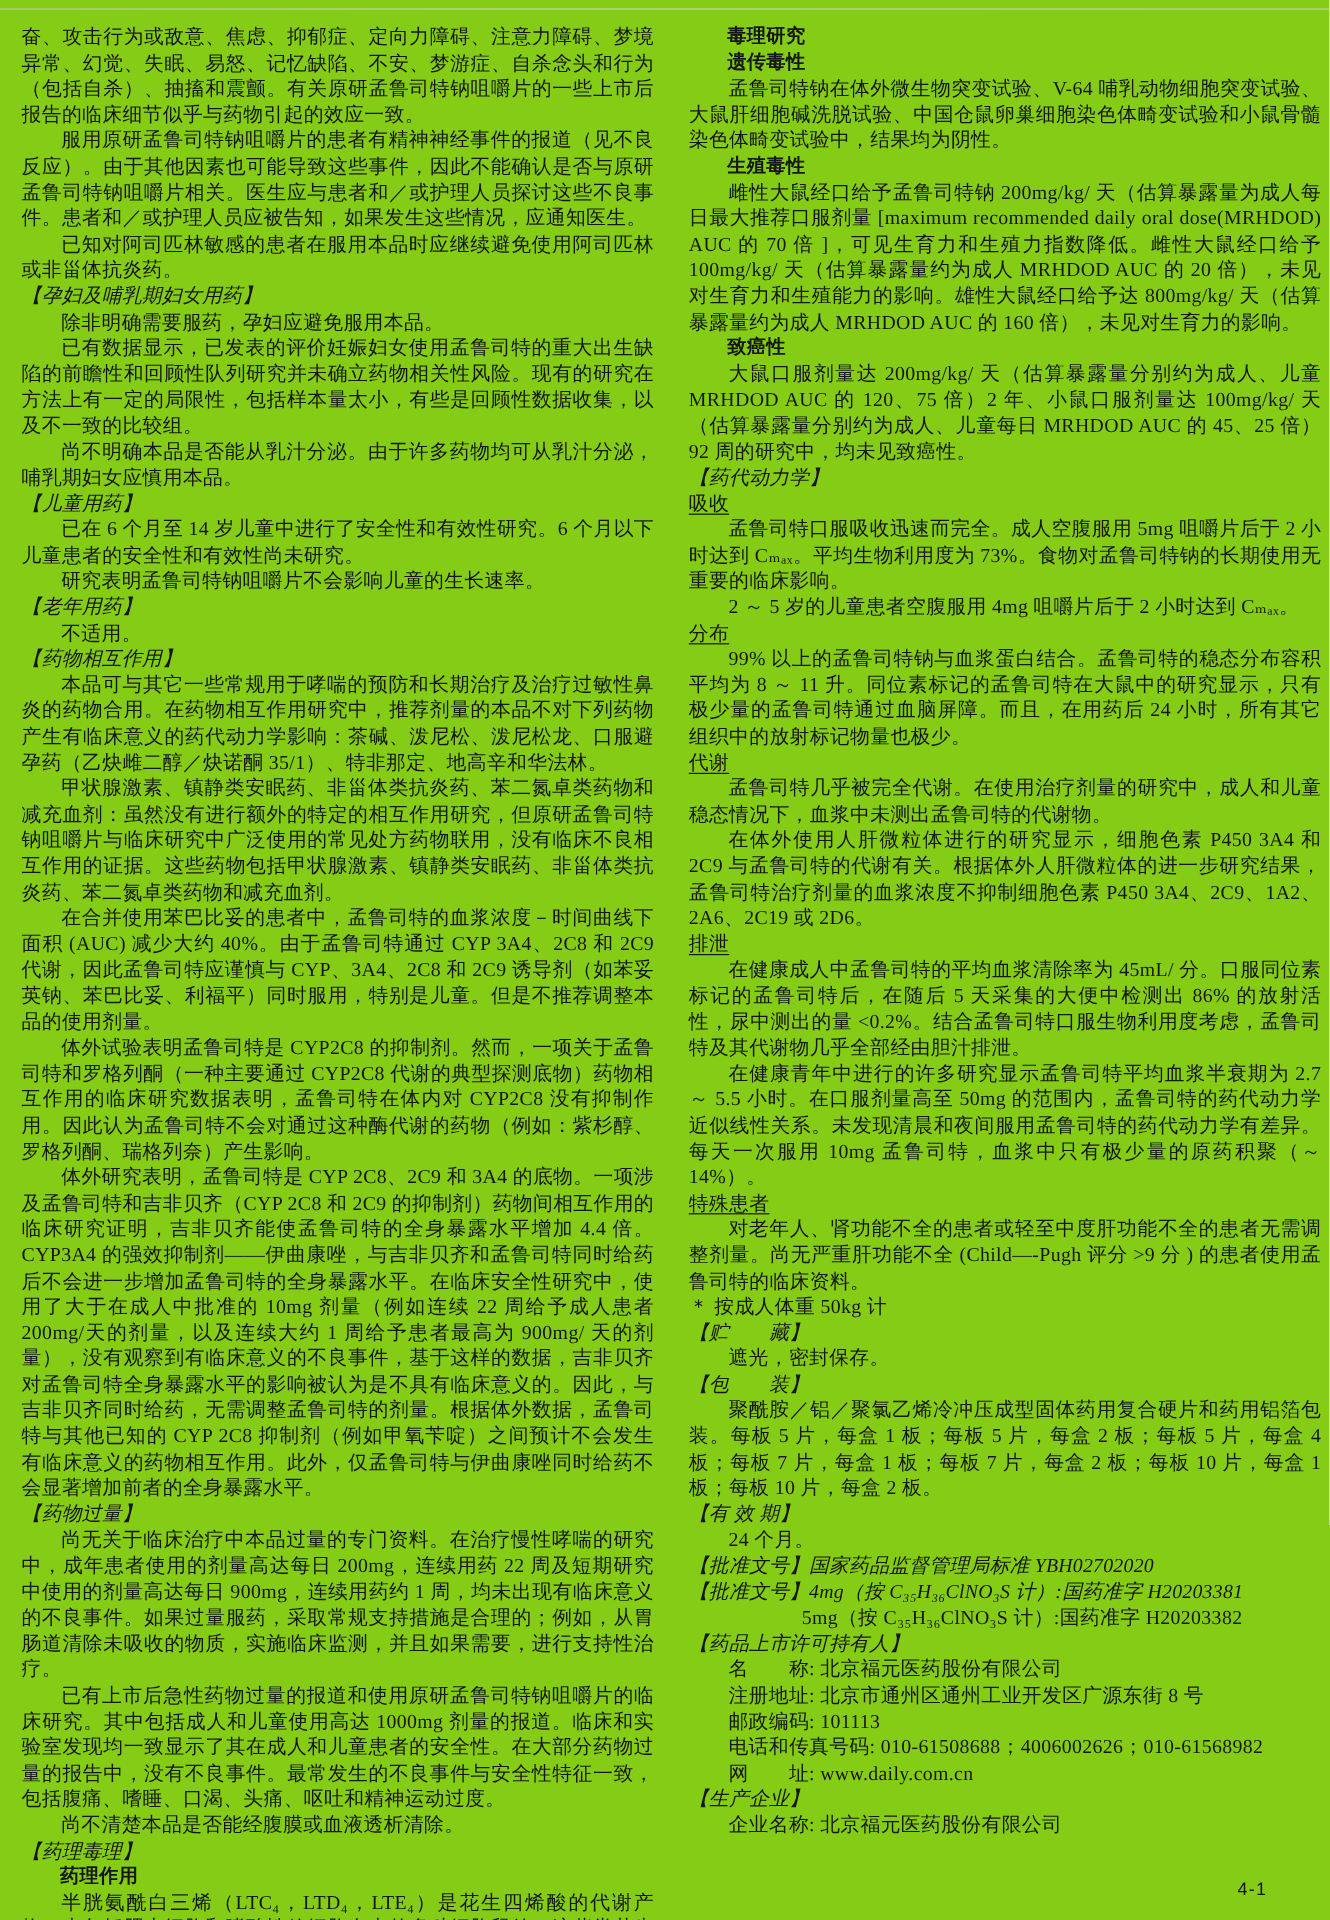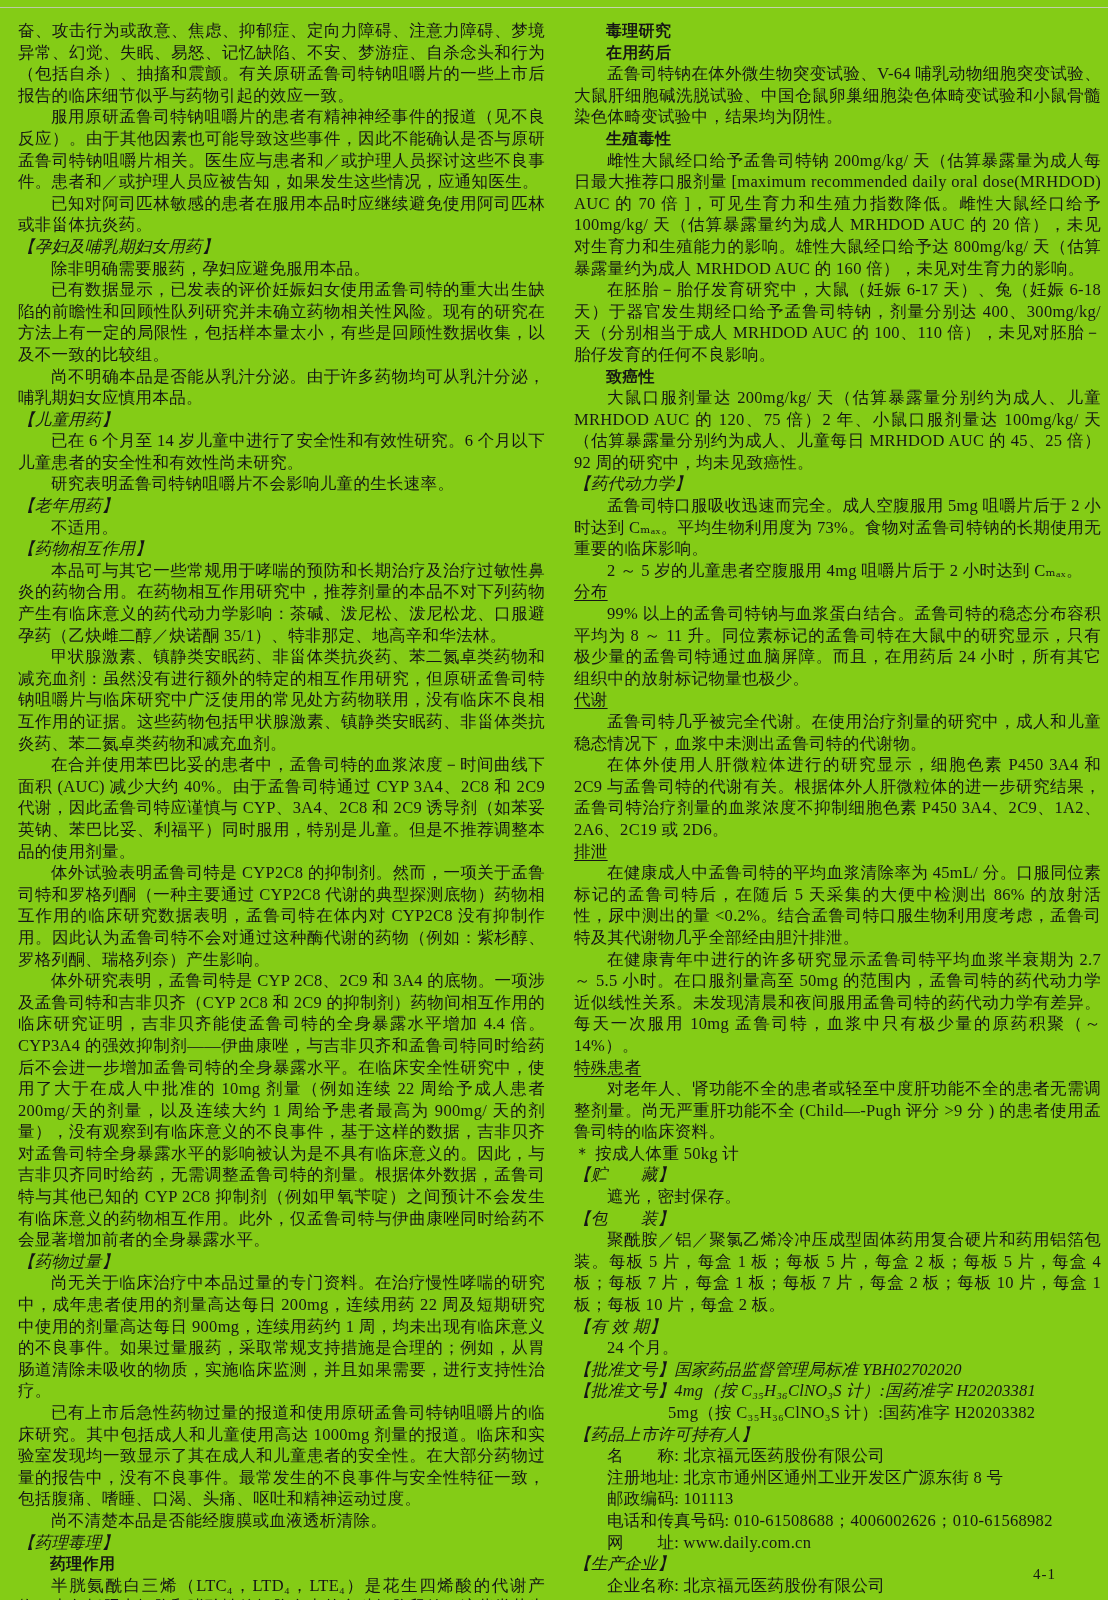--- a/index.html
+++ b/index.html
@@ -36,21 +36,21 @@
     font-family:"Liberation Sans","DejaVu Sans",sans-serif;
     font-size:16px;
   }
   .blk.underhead{text-indent:0;text-decoration:underline;text-underline-offset:3px;}
   .blk.kv{padding-left:2em;text-indent:0;}
   .blk.cont2{padding-left:5.7em;text-indent:0;}
   .blk.note{text-indent:0;}
   .page-number{
     position:absolute;right:52px;top:1566px;
     font-size:15px;letter-spacing:1px;
-    font-family:Liberation Serif, serif;
+    font-family:Liberation Sans, sans-serif;
   }
 </style>
 </head>
 <body>
 
 <div class="page">
   <div class="scan-line"></div>
   <div class="cols">
     <div class="col">
         <p class="blk cont">奋、攻击行为或敌意、焦虑、抑郁症、定向力障碍、注意力障碍、梦境异常、幻觉、失眠、易怒、记忆缺陷、不安、梦游症、自杀念头和行为（包括自杀）、抽搐和震颤。有关原研孟鲁司特钠咀嚼片的一些上市后报告的临床细节似乎与药物引起的效应一致。</p>
@@ -74,28 +74,28 @@
         <p class="blk section">【药物过量】</p>
         <p class="blk para">尚无关于临床治疗中本品过量的专门资料。在治疗慢性哮喘的研究中，成年患者使用的剂量高达每日 200mg，连续用药 22 周及短期研究中使用的剂量高达每日 900mg，连续用药约 1 周，均未出现有临床意义的不良事件。如果过量服药，采取常规支持措施是合理的；例如，从胃肠道清除未吸收的物质，实施临床监测，并且如果需要，进行支持性治疗。</p>
         <p class="blk para">已有上市后急性药物过量的报道和使用原研孟鲁司特钠咀嚼片的临床研究。其中包括成人和儿童使用高达 1000mg 剂量的报道。临床和实验室发现均一致显示了其在成人和儿童患者的安全性。在大部分药物过量的报告中，没有不良事件。最常发生的不良事件与安全性特征一致，包括腹痛、嗜睡、口渴、头痛、呕吐和精神运动过度。</p>
         <p class="blk para">尚不清楚本品是否能经腹膜或血液透析清除。</p>
         <p class="blk section">【药理毒理】</p>
         <p class="blk subhead">药理作用</p>
         <p class="blk para">半胱氨酰白三烯（LTC₄，LTD₄，LTE₄）是花生四烯酸的代谢产物，由包括肥大细胞和嗜酸性粒细胞在内的多种细胞释放。这些类花生酸类物质与半胱氨酰白三烯（CysLT）受体结合。I 型半胱氨酰白三烯（CysLT₁）受体分布于人体的气道（包括气道平滑肌细胞和气道巨噬细胞）和其他的促炎症细胞（包括嗜酸性粒细胞和某些骨髓干细胞）。孟鲁司特对 CysLT₁ 受体有高度的亲和性和选择性（与其它有药理学重要意义的气道受体如类前列腺素、胆碱能和 β－肾上腺能受体相比）。孟鲁司特抑制 LTD₄ 与 CysLT₁ 受体结合所产生的生理效应而无任何受体激动活性。</p>
       </div>
     <div class="col">
         <p class="blk subhead">毒理研究</p>
-        <p class="blk subhead">在用药后</p>
+        <p class="blk subhead">遗传毒性</p>
         <p class="blk para">孟鲁司特钠在体外微生物突变试验、V-64 哺乳动物细胞突变试验、大鼠肝细胞碱洗脱试验、中国仓鼠卵巢细胞染色体畸变试验和小鼠骨髓染色体畸变试验中，结果均为阴性。</p>
         <p class="blk subhead">生殖毒性</p>
         <p class="blk para">雌性大鼠经口给予孟鲁司特钠 200mg/kg/ 天（估算暴露量为成人每日最大推荐口服剂量 [maximum recommended daily oral dose(MRHDOD) AUC 的 70 倍 ]，可见生育力和生殖力指数降低。雌性大鼠经口给予 100mg/kg/ 天（估算暴露量约为成人 MRHDOD AUC 的 20 倍），未见对生育力和生殖能力的影响。雄性大鼠经口给予达 800mg/kg/ 天（估算暴露量约为成人 MRHDOD AUC 的 160 倍），未见对生育力的影响。</p>
-        <p class="blk para">在胚胎－胎仔发育研究中，大鼠（妊娠 6-17 天）、兔（妊娠 6-18 天）于器官发生期经口给予孟鲁司特钠，剂量分别达 400、300mg/kg/ 天（分别相当于成人 MRHDOD AUC 的 100、110 倍），未见对胚胎－胎仔发育的任何不良影响。</p>
         <p class="blk subhead">致癌性</p>
         <p class="blk para">大鼠口服剂量达 200mg/kg/ 天（估算暴露量分别约为成人、儿童 MRHDOD AUC 的 120、75 倍）2 年、小鼠口服剂量达 100mg/kg/ 天（估算暴露量分别约为成人、儿童每日 MRHDOD AUC 的 45、25 倍）92 周的研究中，均未见致癌性。</p>
         <p class="blk section">【药代动力学】</p>
+        <p class="blk underhead">吸收</p>
         <p class="blk para">孟鲁司特口服吸收迅速而完全。成人空腹服用 5mg 咀嚼片后于 2 小时达到 Cₘₐₓ。平均生物利用度为 73%。食物对孟鲁司特钠的长期使用无重要的临床影响。</p>
         <p class="blk para">2 ～ 5 岁的儿童患者空腹服用 4mg 咀嚼片后于 2 小时达到 Cₘₐₓ。</p>
         <p class="blk underhead">分布</p>
         <p class="blk para">99% 以上的孟鲁司特钠与血浆蛋白结合。孟鲁司特的稳态分布容积平均为 8 ～ 11 升。同位素标记的孟鲁司特在大鼠中的研究显示，只有极少量的孟鲁司特通过血脑屏障。而且，在用药后 24 小时，所有其它组织中的放射标记物量也极少。</p>
         <p class="blk underhead">代谢</p>
         <p class="blk para">孟鲁司特几乎被完全代谢。在使用治疗剂量的研究中，成人和儿童稳态情况下，血浆中未测出孟鲁司特的代谢物。</p>
         <p class="blk para">在体外使用人肝微粒体进行的研究显示，细胞色素 P450 3A4 和 2C9 与孟鲁司特的代谢有关。根据体外人肝微粒体的进一步研究结果，孟鲁司特治疗剂量的血浆浓度不抑制细胞色素 P450 3A4、2C9、1A2、2A6、2C19 或 2D6。</p>
         <p class="blk underhead">排泄</p>
         <p class="blk para">在健康成人中孟鲁司特的平均血浆清除率为 45mL/ 分。口服同位素标记的孟鲁司特后，在随后 5 天采集的大便中检测出 86% 的放射活性，尿中测出的量 &lt;0.2%。结合孟鲁司特口服生物利用度考虑，孟鲁司特及其代谢物几乎全部经由胆汁排泄。</p>
         <p class="blk para">在健康青年中进行的许多研究显示孟鲁司特平均血浆半衰期为 2.7 ～ 5.5 小时。在口服剂量高至 50mg 的范围内，孟鲁司特的药代动力学近似线性关系。未发现清晨和夜间服用孟鲁司特的药代动力学有差异。每天一次服用 10mg 孟鲁司特，血浆中只有极少量的原药积聚（～ 14%）。</p>

